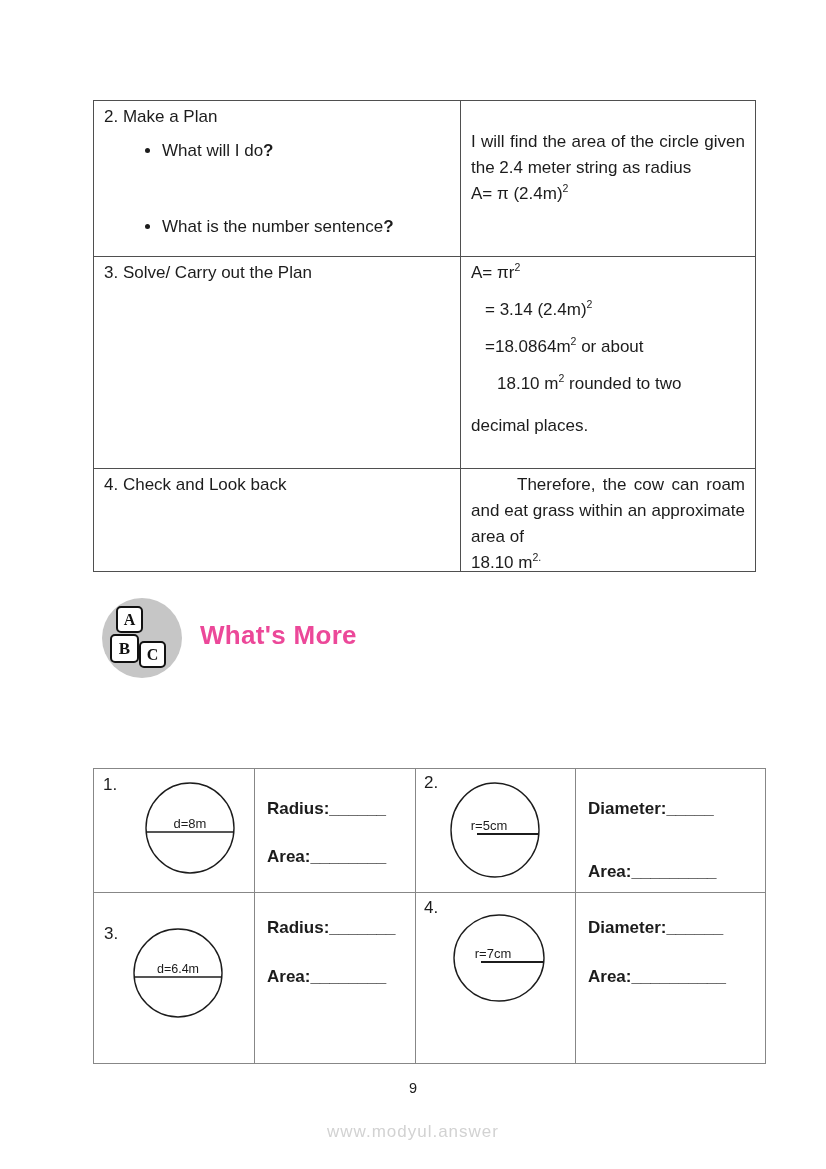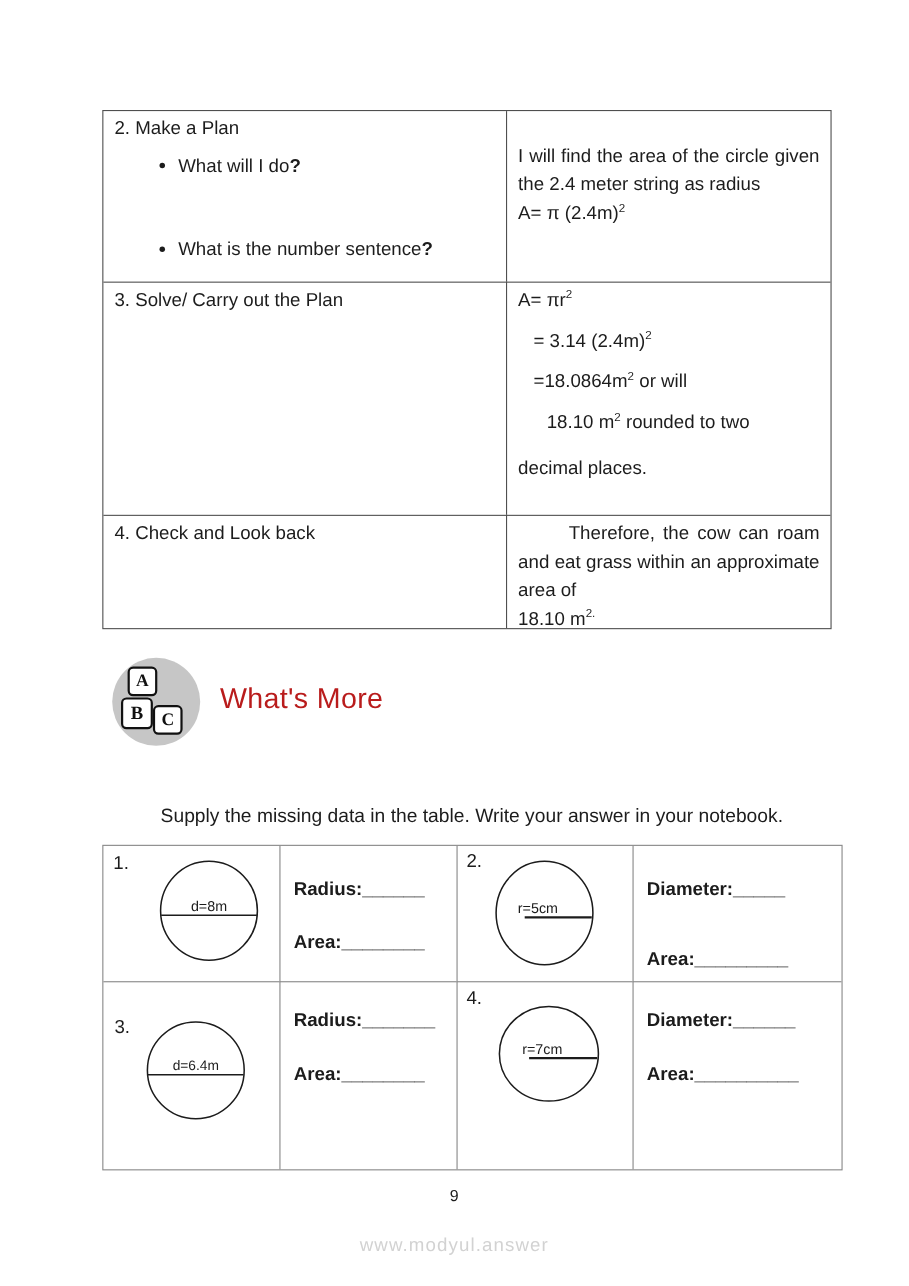--- a/index.html
+++ b/index.html
@@ -58,21 +58,21 @@
     display: flex; align-items: center; justify-content: center;
     font-family: "Liberation Serif", serif;
     font-weight: bold; color: #111;
   }
   .block-a { left: 14px; top: 8px;  width: 27px; height: 27px; font-size: 16px; }
   .block-b { left: 8px;  top: 36px; width: 29px; height: 29px; font-size: 17px; z-index: 2; }
   .block-c { left: 37px; top: 43px; width: 27px; height: 27px; font-size: 16px; z-index: 1; }
 
   .wm-heading {
     position: absolute; left: 200px; top: 620px;
-    font-size: 26px; font-weight: normal; color: #b91c1c;
+    font-size: 26px; font-weight: bold; color: #ec4899;
     letter-spacing: 0.3px;
   }
 
   .instruction {
     position: absolute; left: 100px; top: 708px; width: 658px;
     font-size: 17.5px; line-height: 30px;
     text-align: justify; text-indent: 46px;
   }
 
   
@@ -125,21 +125,21 @@
       <div class="fline last"><span>A= π (2.4m)</span><sup>2</sup></div>
     </div>
 
     <div class="sol-cell row2 col1">
       <div>3. Solve/ Carry out the Plan</div>
     </div>
 
     <div class="sol-cell row2 col2">
       <div class="fline"><span>A= πr</span><sup>2</sup></div>
       <div class="fline ind1"><span>= 3.14 (2.4m)</span><sup>2</sup></div>
-      <div class="fline ind1"><span>=18.0864m</span><sup>2</sup><span> or will</span></div>
+      <div class="fline ind1"><span>=18.0864m</span><sup>2</sup><span> or about</span></div>
       <div class="fline ind2"><span>18.10 m</span><sup>2</sup><span> rounded to two</span></div>
       <div class="fline last"><span>decimal places.</span></div>
     </div>
 
     <div class="sol-cell row3 col1">
       <div>4. Check and Look back</div>
     </div>
 
     <div class="sol-cell row3 col2">
       <p class="just indent-par">Therefore, the cow can roam and eat grass within an approximate area of</p>
@@ -153,21 +153,20 @@
       </div>
     <div class="block block-a">
         <span>A</span>
       </div>
     <div class="block block-b">
         <span>B</span>
       </div>
   </div>
   <div class="wm-heading">What's More</div>
 
-  <p class="instruction">Supply the missing data in the table. Write your answer in your notebook.</p>
 
   <div class="pt-table">
 
     <div class="pt-cell">
       <span class="item-num" style="left:9px; top:6px;">1.</span>
       <svg class="circle-svg" style="left:50px; top:12px;" width="92" height="94" viewBox="0 0 92 94">
         <ellipse cx="46" cy="47" rx="44" ry="45" fill="none" stroke="#1c1c1c" stroke-width="1.4"></ellipse>
         <line x1="2.5" y1="51" x2="89.5" y2="51" stroke="#1c1c1c" stroke-width="1.4"></line>
         <text x="46" y="47" text-anchor="middle" font-size="13" fill="#1c1c1c">d=8m</text>
       </svg>

